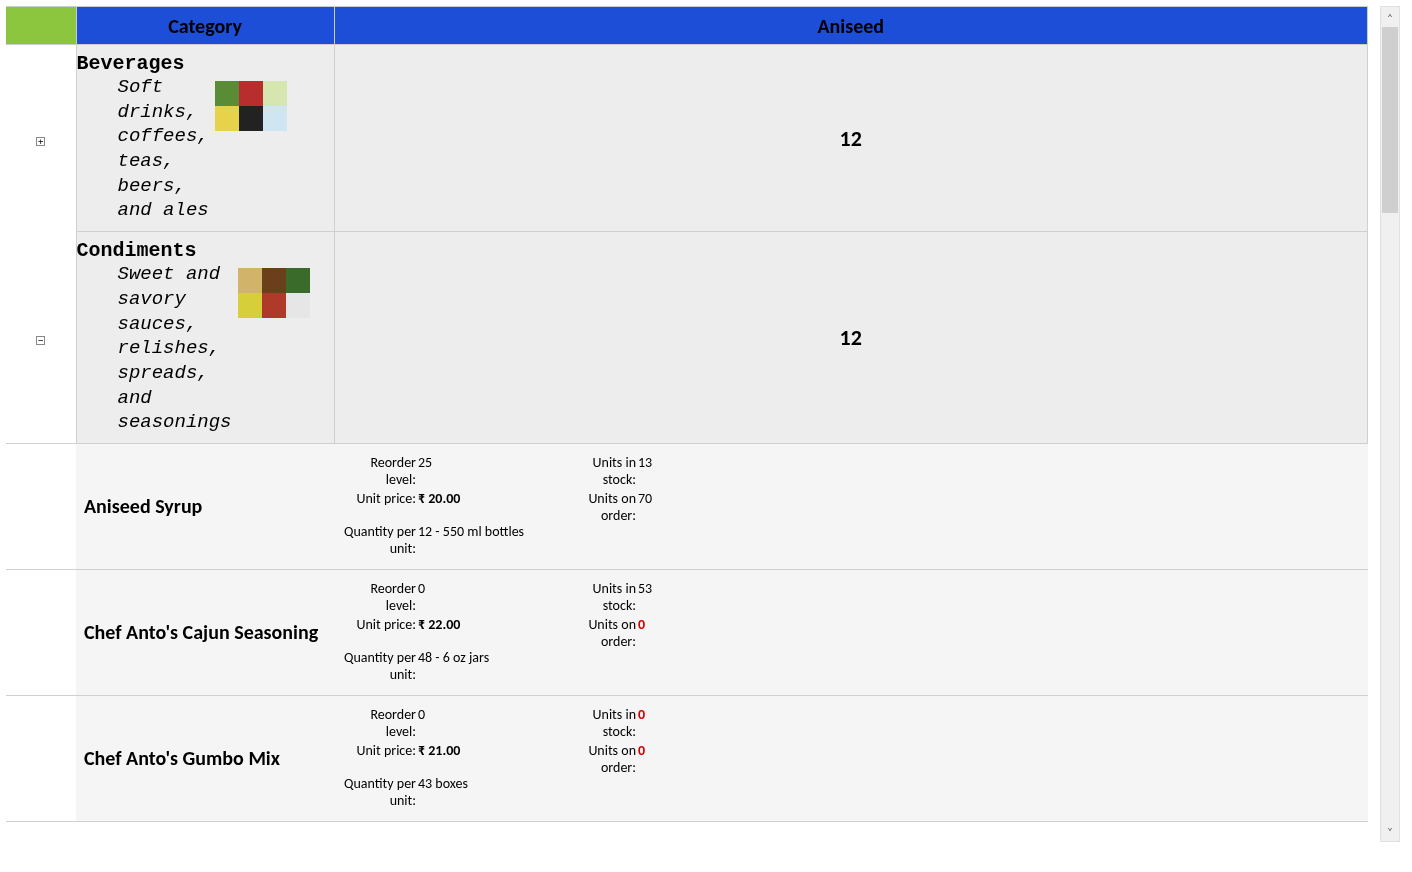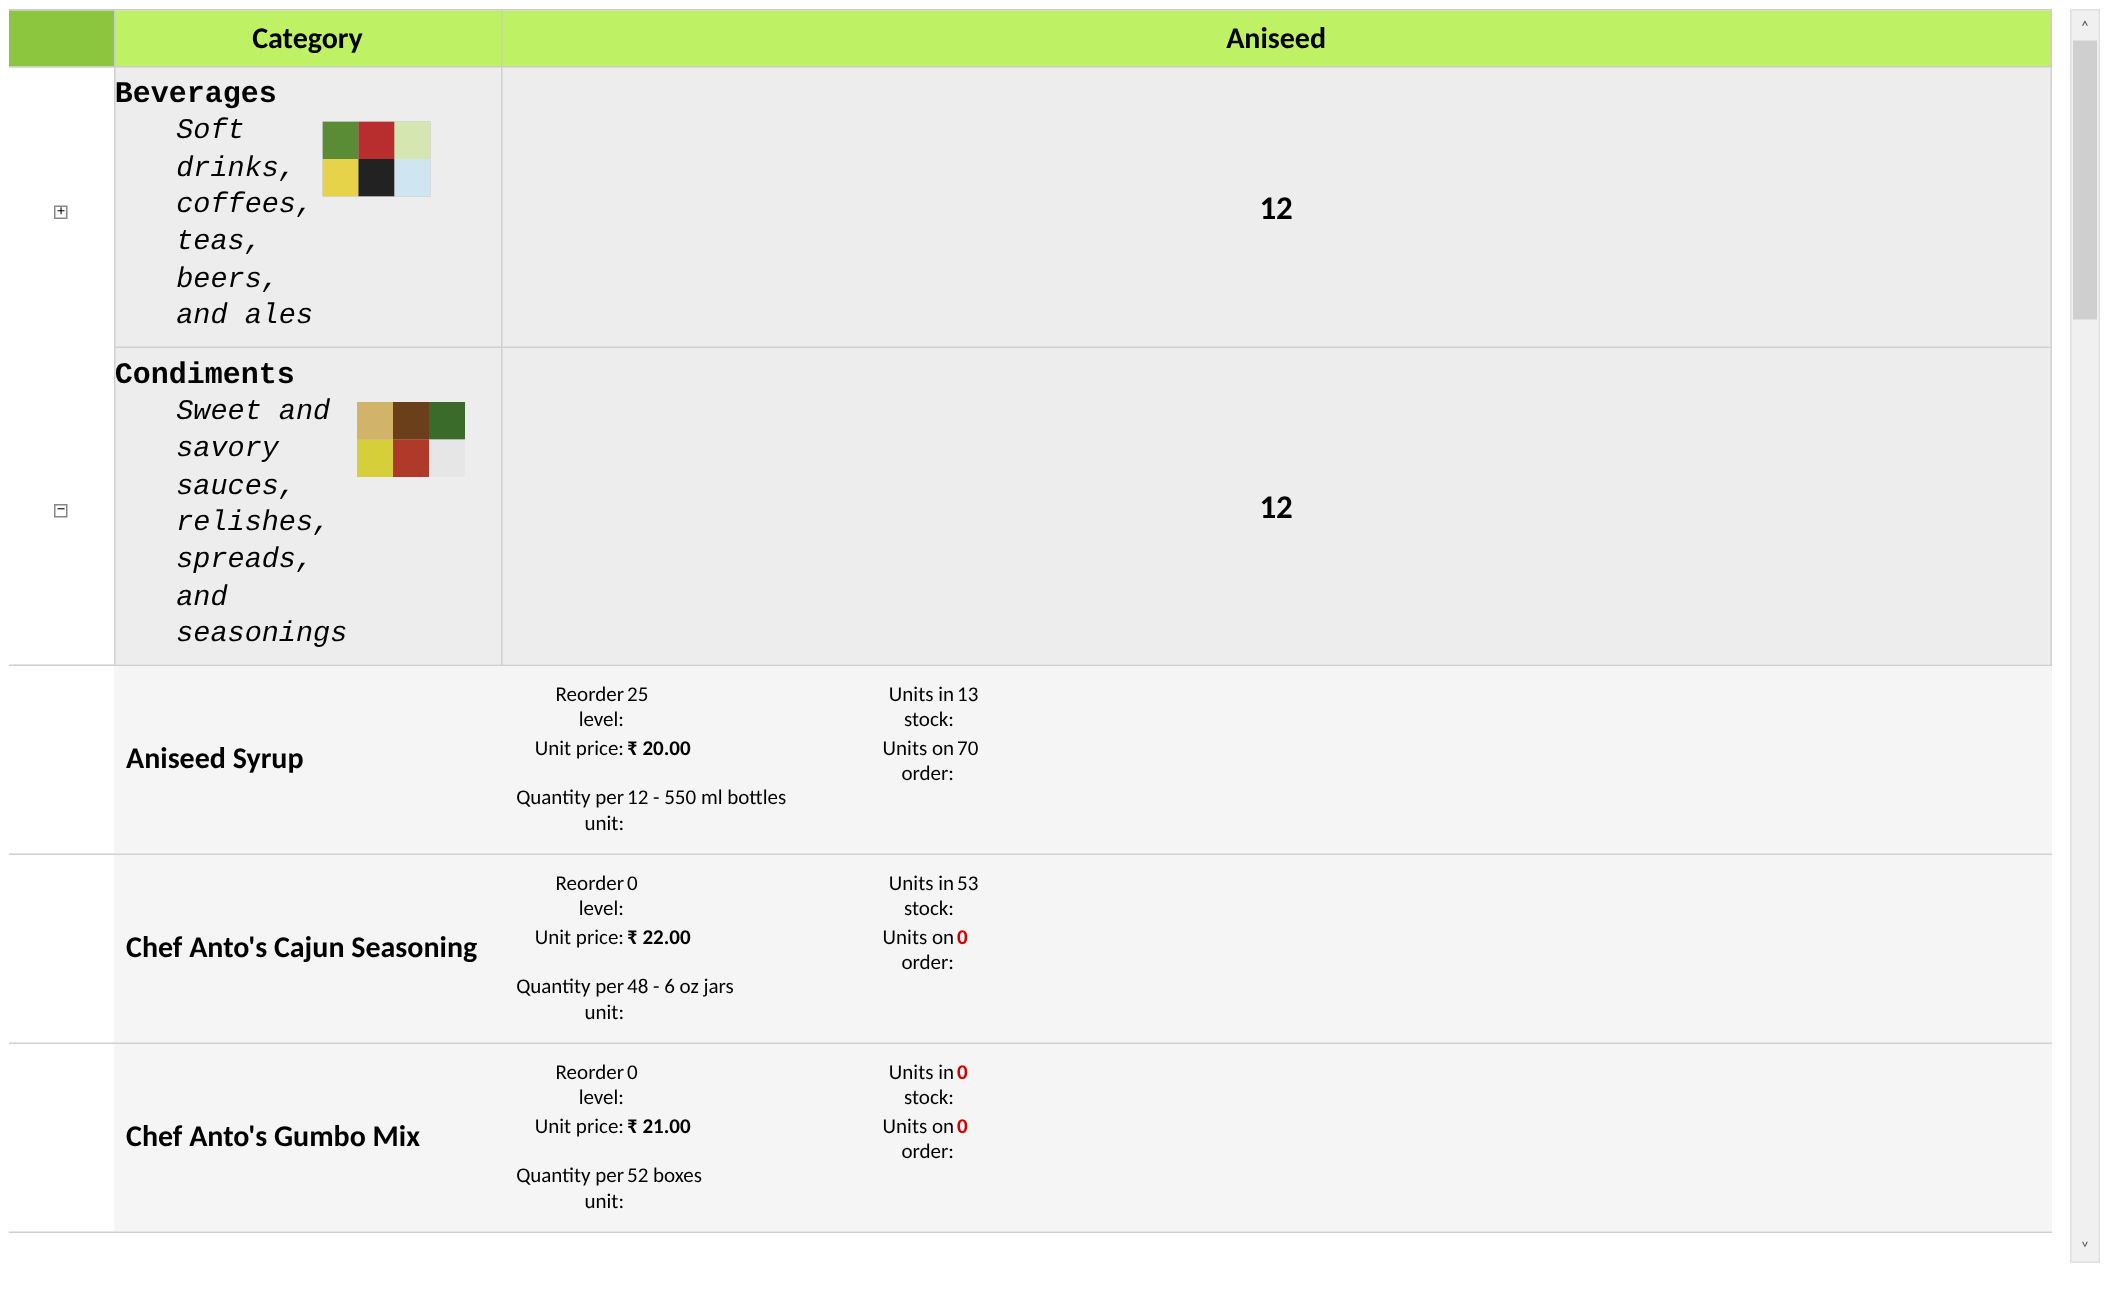--- a/index.html
+++ b/index.html
@@ -17,21 +17,21 @@
     top: 6px;
     width: 1362px;
     height: 836px;
     overflow: hidden;
   }
   .grid {
     width: 100%;
     border-collapse: collapse;
   }
   .header-row {
-    background: #bef264;
+    background: #1d4ed8;
     height: 38px;
   }
   .header-row th {
     font-weight: bold;
     font-size: 20px;
     color: #000;
     text-align: center;
     border: 1px solid #ccc;
   }
   .header-row th.expand-col {
@@ -322,21 +322,21 @@
                   <div class="detail-label">Reorder level:</div>
                   <div class="detail-value">0</div>
                 </div>
                 <div class="detail-block">
                   <div class="detail-label">Unit price:</div>
                   <div class="detail-value bold">₹ 21.00</div>
                 </div>
                 <div class="detail-spacer"></div>
                 <div class="detail-block">
                   <div class="detail-label">Quantity per unit:</div>
-                  <div class="detail-value">52 boxes</div>
+                  <div class="detail-value">43 boxes</div>
                 </div>
               </div>
               <div class="detail-col">
                 <div class="detail-block">
                   <div class="detail-label">Units in stock:</div>
                   <div class="detail-value red">0</div>
                 </div>
                 <div class="detail-block">
                   <div class="detail-label">Units on order:</div>
                   <div class="detail-value red">0</div>

